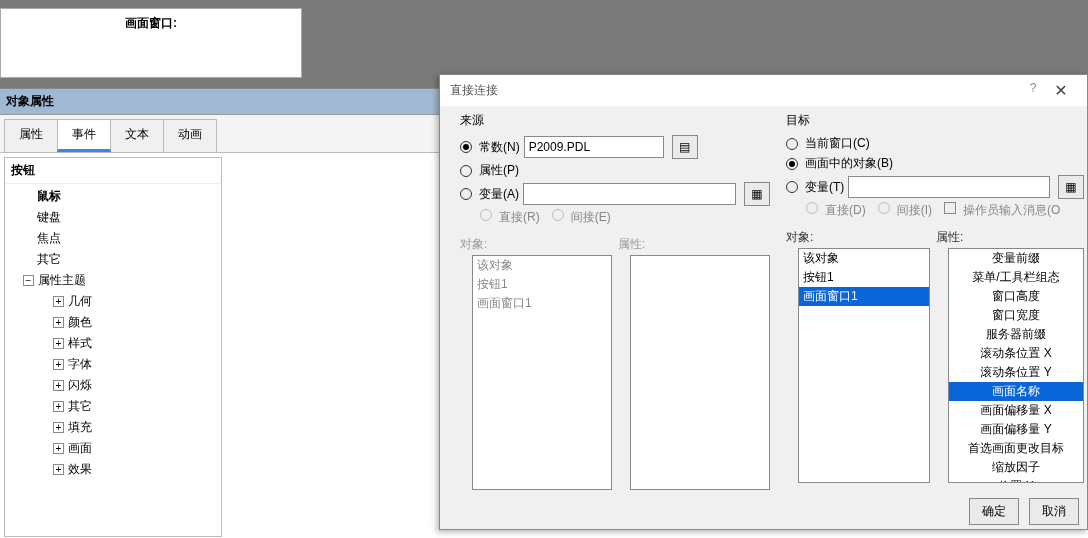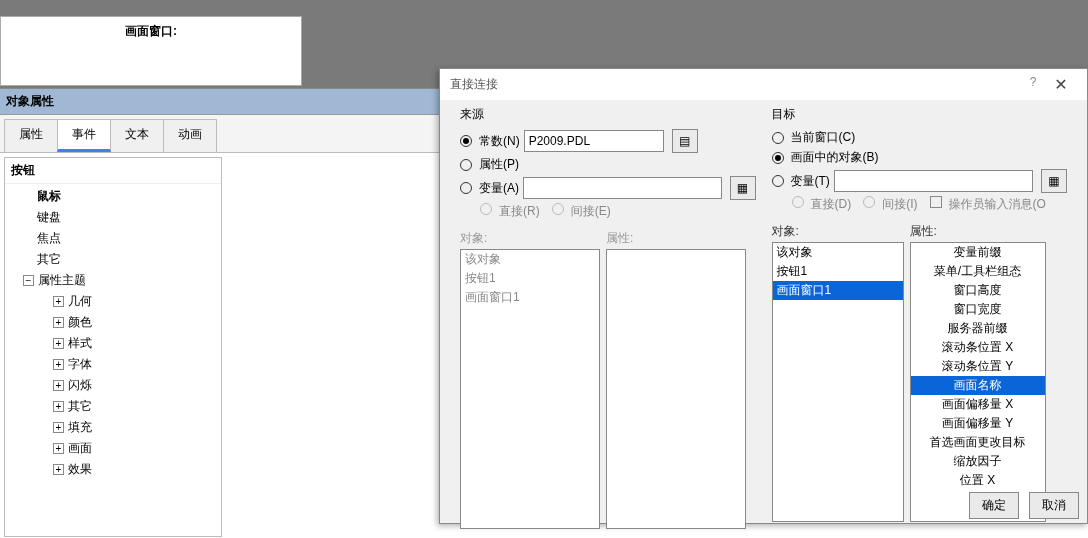--- a/index.html
+++ b/index.html
@@ -1,19 +1,19 @@
 <!DOCTYPE html>
 <html><head>
 <meta charset="utf-8">
 <style>
 * { box-sizing: border-box; font-family: "Microsoft YaHei", SimSun, Arial, sans-serif; font-size: 12px; }
 body { margin: 0; background: #7a7a7a; width: 1088px; height: 538px; overflow: hidden; position: relative; }
 
 
-.topwin { position: absolute; left: 0; top: 16px; width: 302px; height: 70px; background: #fff; border: 1px solid #aaa; }
+.topwin { position: absolute; left: 0; top: 8px; width: 302px; height: 70px; background: #fff; border: 1px solid #aaa; }
 .topwin .hdr { text-align: center; padding: 6px 0; font-weight: bold; }
 
 
 .props { position: absolute; left: 0; top: 88px; width: 1088px; height: 450px; background: #fff; border-top: 1px solid #888; }
 .props-title { background: #a1b8d4; color: #000; padding: 4px 6px; font-weight: bold; border-bottom: 1px solid #999; }
 .tabs { display: flex; }
 .tab { padding: 6px 14px; border: 1px solid #bbb; border-bottom: none; background: #fff; margin-right: -1px; cursor: pointer; background:#f0f0f0; }
 .tab.active { background: #fff; border-bottom: 3px solid #3b82f6; position: relative; z-index: 2; }
 .tabstrip { border-bottom: 1px solid #bbb; padding: 4px 4px 0 4px; background:#f4f4f4;}
 .props-body { display: flex; border-top: none; }
@@ -27,33 +27,33 @@
 .treerow .exp { display:inline-block; width:11px; height:11px; border:1px solid #888; text-align:center; line-height:9px; font-size:10px; margin-right:4px; vertical-align:middle; background:#fff;}
 .midpane { width: 214px; border: 1px solid #bbb; margin: 4px 0; height: 380px;}
 .midpane table { width: 100%; border-collapse: collapse; }
 .midpane th { text-align: left; padding: 4px 6px; border-bottom: 1px solid #ccc; background:#fafafa; font-weight:normal;}
 .midpane td { padding: 3px 6px; }
 .midpane tr.sel td { background: #0a66d8; color: #fff; }
 .bolt { color:#777; font-style:italic; }
 .bolt.sel { color:#3cf; }
 
 
-.dlg { position: absolute; left: 439px; top: 68px; width: 649px; height: 456px; background: #f0f0f0; border: 1px solid #888; box-shadow: -2px 2px 6px rgba(0,0,0,0.3); }
+.dlg { position: absolute; left: 439px; top: 74px; width: 649px; height: 456px; background: #f0f0f0; border: 1px solid #888; box-shadow: -2px 2px 6px rgba(0,0,0,0.3); }
 .dlg-title { display:flex; align-items:center; justify-content:space-between; padding: 6px 10px; background: #fff; color:#555;}
 .dlg-title .x { width:32px; text-align:center; font-size:16px; color:#444;}
 .dlg-title .q { width:24px; text-align:center; color:#888;}
 .dlg-body { padding: 6px 20px; display:flex; gap:16px; }
 .col { flex:1; }
 .sect-label { margin-bottom:6px; }
 .radiorow { display:flex; align-items:center; gap:4px; margin:3px 0;}
 .radiorow input[type=text]{ height:22px; border:1px solid #888; padding:0 4px; width:140px;}
 .iconbtn { width:26px; height:24px; border:1px solid #888; background:#eaeaea; display:inline-flex; align-items:center; justify-content:center; margin-left:4px;}
 .subradios { margin-left:20px; color:#888; display:flex; gap:12px; margin-top:2px;}
 .section2 { margin-top:10px; display:flex; gap:6px;}
-.listbox { border:1px solid #888; background:#fff; height:280px; overflow:auto;}
+.listbox { border:1px solid #888; background:#fff; height:235px; overflow:auto;margin-left:12px;}
 .listbox.w1{ width:140px;}
 .listbox.w2{ width:140px;}
 .listbox.w3{ width:132px;}
 .listbox.w4{ width:136px;text-align:center;}
 .listbox .li{ padding:1px 4px; white-space:nowrap;}
 .listbox .li.sel{ background:#0a66d8; color:#fff;}
 .lbl-small{ color:#333; margin-bottom:2px;}
 .lbl-small.dis{ color:#999;}
 .btnrow { position:absolute; right:8px; bottom:4px; display:flex; gap:10px;}
 .btn{ border:1px solid #888; background:#eaeaea; padding:4px 12px;}

